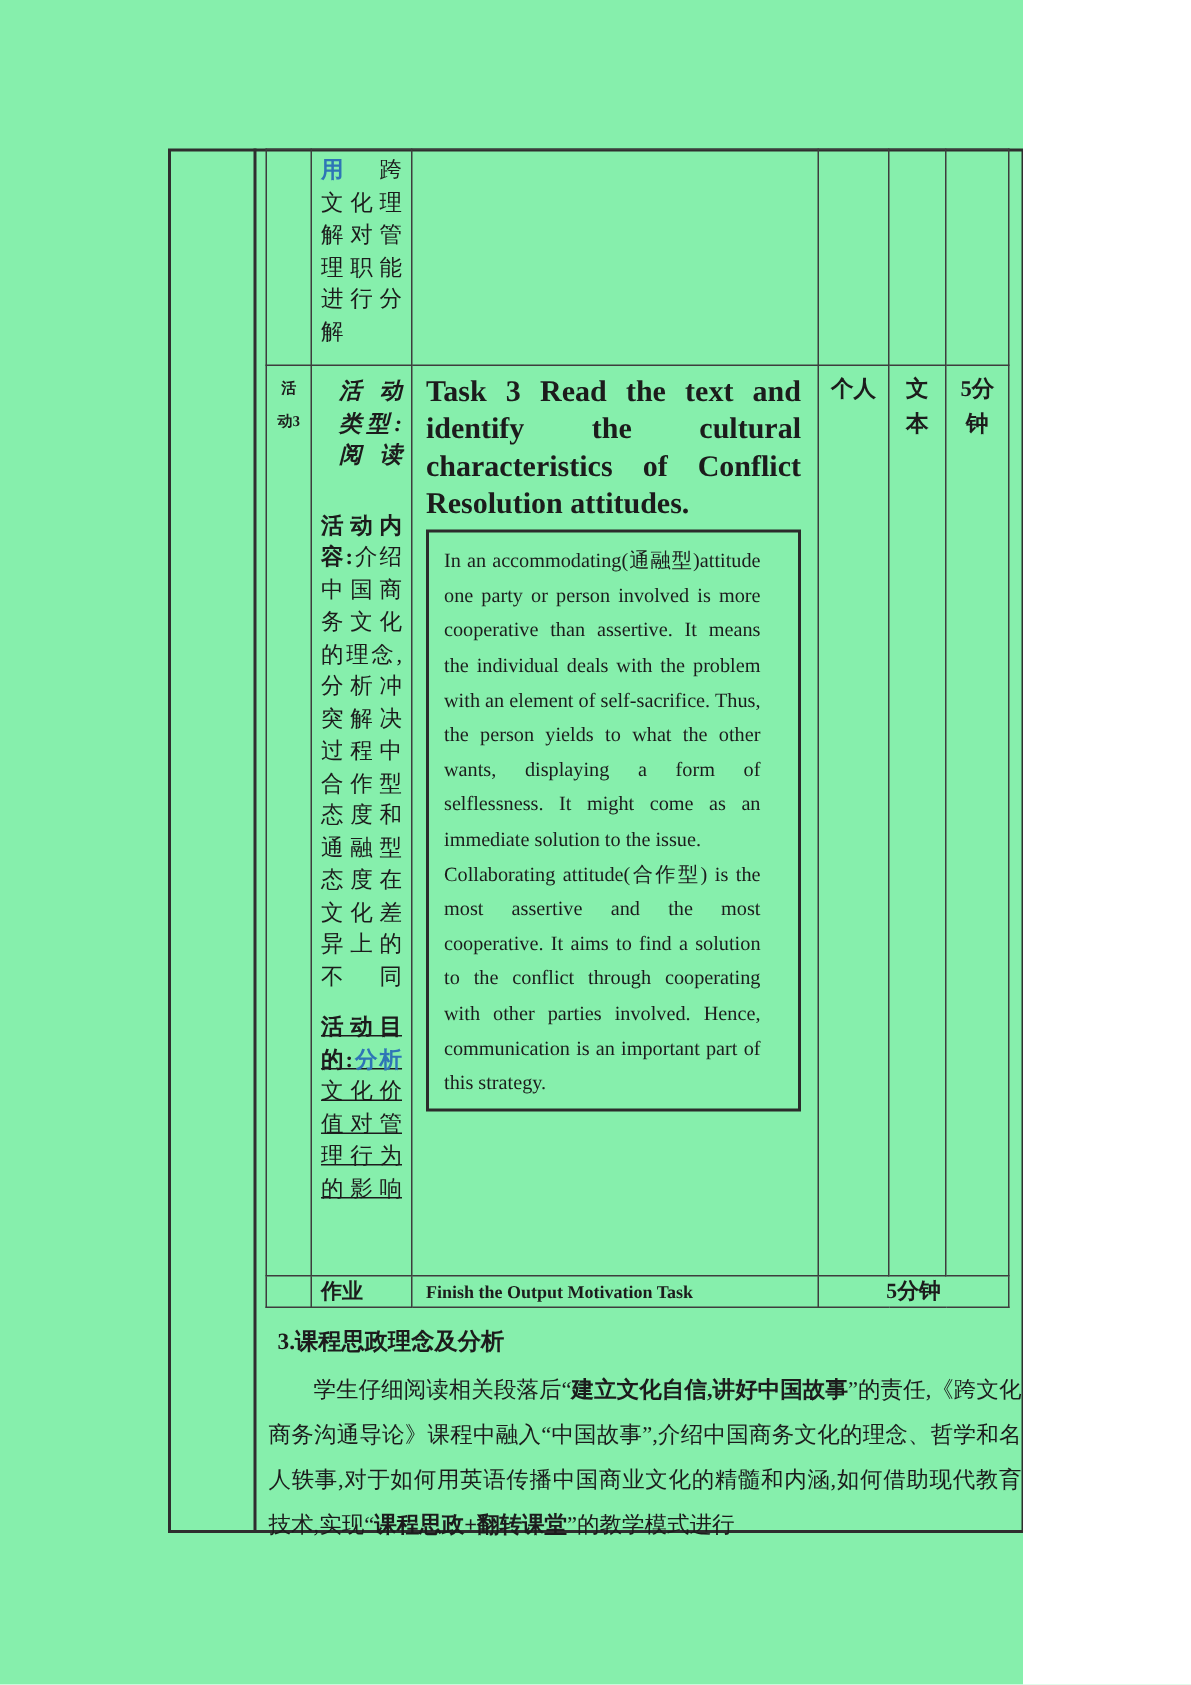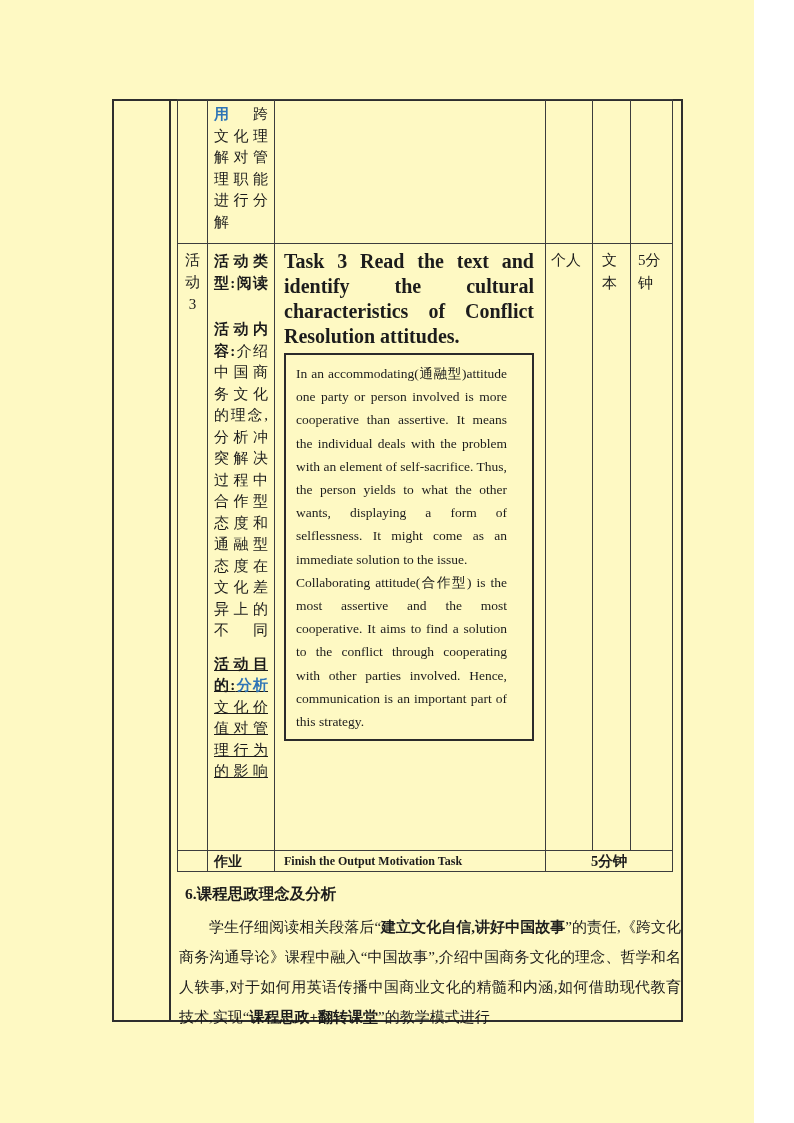--- a/index.html
+++ b/index.html
@@ -1,17 +1,17 @@
 <!DOCTYPE html>
 <html><head>
 <meta charset="utf-8">
 <style>
   html,body { margin:0; padding:0; background:#ffffff; }
   .page {
-    position:relative; width:754px; height:1123px; background:#fef9c3;
+    position:relative; width:682px; height:1123px; background:#86efac;
     font-family:"Liberation Serif","DejaVu Serif",serif; color:#1c1c1c;
     overflow:hidden;
   }
   
   .outer-box {
     position:absolute; left:112px; top:99px; width:571px; height:923px;
     border:2px solid #2e2e2e; box-sizing:border-box;
   }
   .outer-divider {
     position:absolute; left:169px; top:99px; width:2px; height:923px;
@@ -33,40 +33,40 @@
   
   .cjk {
     font-size:15px; line-height:21.5px; padding:4px 6px 0 6px;
     text-align:justify; text-align-last:justify;
     text-justify:inter-character; word-break:break-all;
   }
   .cjk b { font-weight:bold; }
   .blue { color:#2e75b6; font-weight:bold; }
 
   .actnum {
-    font-weight:normal; font-size:15px; line-height:22px;
+    font-weight:bold; font-size:10px; line-height:22px;
     text-align:center; padding:5px 7px 0 7px; word-break:break-all;
   }
-  .block-type    { margin:3px 0 0 0; }
+  .block-type    { margin:3px 0 0 12px;font-style:italic; }
   .block-content { margin:21px 0 0 0; }
   .block-purpose { margin:8px 0 0 0;text-decoration:underline; }
 
   .task-text {
     font-weight:bold; font-size:20px; line-height:25px;
     text-align:justify; padding:5px 11px 0 9px;
   }
   .passage-box {
     margin:4px 0 1px 9px; width:250px; box-sizing:border-box;
     border:2px solid #2b2b2b; padding:7px 25px 6px 10px;
     font-size:13.5px; line-height:23.2px; text-align:justify;
   }
   .passage-box p { margin:0; }
 
   .cell-mode, .cell-medium, .cell-time {
-    font-weight:normal; font-size:15px; line-height:23px;
+    text-align:center; font-weight:bold; font-size:15px; line-height:23px;
     padding-top:5px; word-break:break-all;
   }
   .cell-mode   { padding-left:5px; padding-right:5px; }
   .cell-medium { padding-left:9px; padding-right:9px; }
   .cell-time   { padding-left:7px; padding-right:7px; }
 
   .hw-label { font-weight:bold; font-size:14px; line-height:19px; padding:1px 0 0 6px; }
   .hw-task  { font-weight:bold; font-size:12px; line-height:19px; padding:1px 0 0 9px; }
   .hw-time  { font-weight:bold; font-size:14.5px; line-height:19px; text-align:center; padding-top:1px; }
 
@@ -142,17 +142,17 @@
         <div class="hw-task">Finish the Output Motivation Task</div>
       </td>
       <td colspan="3">
         <div class="hw-time">5分钟</div>
       </td>
     </tr>
   </tbody>
     </table>
 
   <div class="bottom">
-    <h3>6.课程思政理念及分析</h3>
+    <h3>3.课程思政理念及分析</h3>
     <p><span>学生仔细阅读相关段落后“</span><b>建立文化自信,讲好中国故事</b><span>”的责任,《跨文化商务沟通导论》课程中融入“中国故事”,介绍中国商务文化的理念、哲学和名人轶事,对于如何用英语传播中国商业文化的精髓和内涵,如何借助现代教育技术,实现“</span><b>课程思政+翻转课堂</b><span>”的教学模式进行</span></p>
   </div>
 
 </div>
 
 </body></html>

